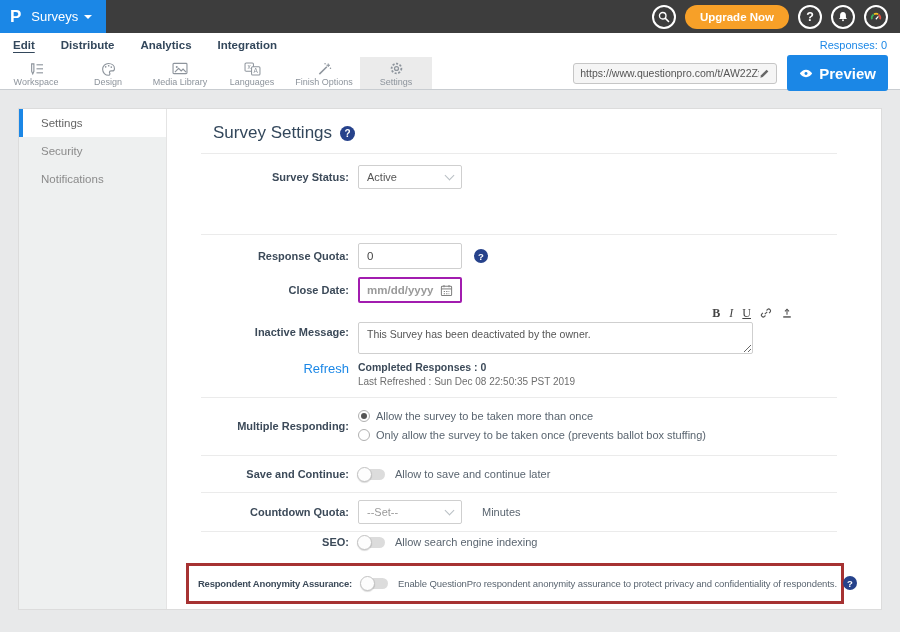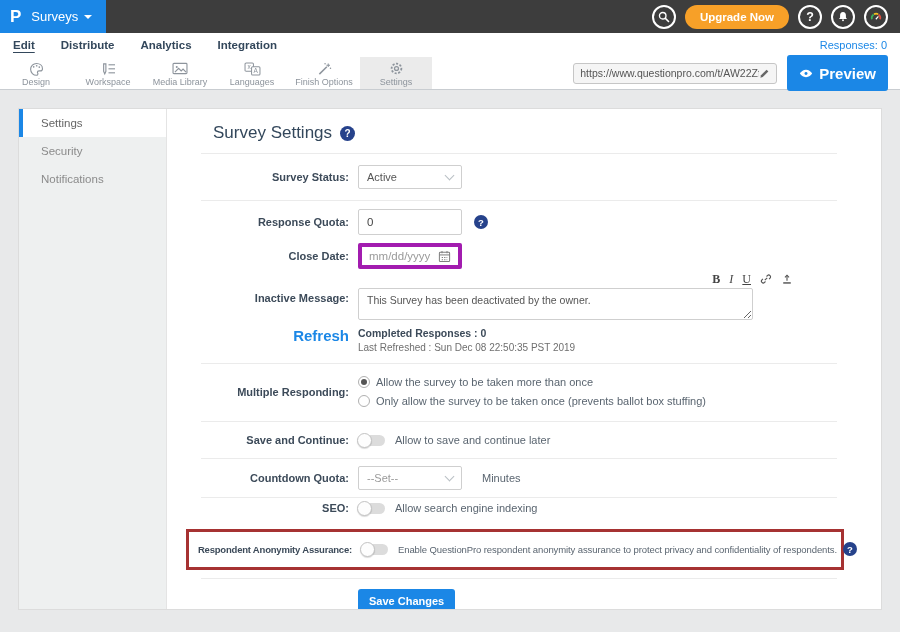--- a/index.html
+++ b/index.html
@@ -48,44 +48,44 @@
   .main { flex:1; padding:0 44px 0 34px; overflow:hidden; }
   .title-row { display:flex; align-items:center; gap:8px; padding:14px 0 10px 12px; }
   .page-title { font-size:17px; color:#33475b; }
   .qbadge { display:inline-flex; width:14px; height:14px; border-radius:50%; background:#26428b; color:#fff; font-size:9.5px; font-weight:bold; align-items:center; justify-content:center; flex-shrink:0; cursor:pointer; }
   .qbadge.lg { width:15px; height:15px; font-size:10px; }
   .frow { display:flex; align-items:center; border-top:1px solid #ebebeb; }
   .flabel { width:148px; text-align:right; font-size:11px; font-weight:bold; color:#3c4a59; margin-right:9px; flex-shrink:0; }
   .select-box { width:104px; height:24px; border:1px solid #cfcfcf; border-radius:2px; font-size:11px; color:#555; display:flex; align-items:center; justify-content:space-between; padding:0 8px; background:#fff; cursor:pointer; }
   .chev { width:7px; height:7px; border-right:1.5px solid #b9bfc4; border-bottom:1.5px solid #b9bfc4; transform:rotate(45deg); margin-top:-4px; flex-shrink:0; }
   .text-input { width:104px; height:26px; border:1px solid #cfcfcf; border-radius:2px; font-size:11.5px; color:#444; padding:0 8px; font-family:"Liberation Sans",sans-serif; }
-  .date-box { width:104px; height:26px; border:4px solid #a21caf; border-radius:2px; display:flex; align-items:center; justify-content:space-between; padding:0 7px; background:#fff; cursor:pointer; }
+  .date-box { width:104px; height:26px; border:2px solid #a21caf; border-radius:2px; display:flex; align-items:center; justify-content:space-between; padding:0 7px; background:#fff; cursor:pointer;font-weight:bold; }
   .date-ph { color:#9a9a9a; font-size:11.5px; }
   .muted { color:#9a9a9a; }
   textarea.inactive-msg { width:395px; height:32px; border:1px solid #cfcfcf; border-radius:2px; font-size:10.5px; color:#555; padding:5px 8px; font-family:"Liberation Sans",sans-serif; resize:both; }
   .editor-icons { width:435px; display:flex; justify-content:flex-end; align-items:center; gap:9px; margin-bottom:3px; font-family:"Liberation Serif", serif; font-size:12px; color:#444; }
   .ei { cursor:pointer; line-height:1; }
   .ei.b { font-weight:bold; } .ei.i { font-style:italic; } .ei.u { text-decoration:underline; }
-  .refresh-link { color:#1b87e6; font-weight:bold; font-size:15px; cursor:pointer; }
+  .refresh-link { color:#1b87e6; font-weight:normal; font-size:13px; cursor:pointer; }
   .completed { font-weight:bold; color:#3c4a59; font-size:10.5px; }
   .lastref { color:#6f6f6f; font-size:10px; margin-top:3px; }
   .radio { width:12px; height:12px; border:1px solid #b0b0b0; border-radius:50%; background:#fff; display:inline-flex; align-items:center; justify-content:center; flex-shrink:0; margin-right:6px; cursor:pointer; }
   .radio.checked::after { content:""; width:6px; height:6px; border-radius:50%; background:#555; }
   .radio-opt { display:flex; align-items:center; font-size:11px; color:#5a6570; }
   .toggle { width:27px; height:11px; background:#dcdcdc; border-radius:6px; position:relative; flex-shrink:0; cursor:pointer; margin-right:10px; }
   .toggle .knob { position:absolute; left:-1px; top:-2px; width:15px; height:15px; background:#fdfdfd; border:1px solid #c3c3c3; border-radius:50%; box-shadow:0 1px 1px rgba(0,0,0,.15); }
   .desc { font-size:11px; color:#5a6570; }
   .red-box { border:3px solid #a63232; margin:4px -7px 8px -15px; display:flex; align-items:center; padding:10px 8px 11px 5px; }
   .red-box .flabel { width:158px; font-size:9.5px; white-space:nowrap; letter-spacing:-.2px; }
   .red-box .desc { font-size:9.5px; letter-spacing:-.1px; white-space:nowrap; margin-right:6px; }
   .save-row { border-top:1px solid #ebebeb; margin-top:8px; padding:10px 0 0 157px; }
   .save-btn { background:#1b87e6; color:#fff; border:none; border-radius:3px; height:23px; padding:0 11px; font-size:11px; font-weight:bold; cursor:pointer; font-family:"Liberation Sans",sans-serif; }
   
   .row-status { padding:11px 0; }
-  .sec2 { border-top:1px solid #ebebeb; padding:8px 0 10px; }
+  .sec2 { border-top:1px solid #ebebeb; padding:8px 0 10px;margin-top:34px; }
   .sec2 .subrow { display:flex; align-items:center; }
   .gap8 { margin-top:8px; } .gap4 { margin-top:4px; } .gap5 { margin-top:5px; }
   .row-multi { padding:12px 0 14px; align-items:center; }
   .row-multi .flabel { padding-top:1px; }
   .radio-stack { display:flex; flex-direction:column; gap:7px; }
   .row-toggle { padding:12px 0; }
   .row-count { padding:7px 0; }
   .row-seo { padding:4px 0 11px; }
   .minutes { margin-left:20px; }
   .help-gap { margin-left:12px; }
@@ -133,39 +133,39 @@
   <a class="nav-item active">Edit</a>
   <a class="nav-item">Distribute</a>
   <a class="nav-item">Analytics</a>
   <a class="nav-item">Integration</a>
   <span class="responses">Responses: 0</span>
 </div>
 
 <div class="toolbar">
   <div class="tool-tab">
     <span class="tool-icon">
+      <svg viewBox="0 0 18 15" width="17" height="14" stroke="#8d949c" fill="none" stroke-width="1.2">
+        <path d="M3.8 2h2.4v8L5 12.8 3.8 10z"></path>
+        <line x1="9" y1="3" x2="16" y2="3"></line>
+          <line x1="9" y1="7.3" x2="16" y2="7.3"></line>
+          <line x1="9" y1="11.6" x2="16" y2="11.6"></line>
+      </svg>
+    </span>
+    <span class="tool-label">Workspace</span>
+  </div>
+  <div class="tool-tab">
+    <span class="tool-icon">
       <svg viewBox="0 0 16 15" width="15" height="14">
         <path d="M8 1.6a6.3 6.3 0 100 12.6c1.1 0 1.5-.7 1.5-1.4 0-.7-.5-1.1-.5-1.8 0-.9.7-1.5 1.7-1.5h1.4c1.4 0 2.3-1.1 2.3-2.4C14.4 3.8 11.5 1.6 8 1.6z" stroke="#8d949c" fill="none" stroke-width="1.2"></path>
         <circle cx="5" cy="5.2" r=".9" fill="#8d949c"></circle>
           <circle cx="8.2" cy="4" r=".9" fill="#8d949c"></circle>
           <circle cx="11" cy="5.4" r=".9" fill="#8d949c"></circle>
       </svg>
     </span>
     <span class="tool-label">Design</span>
-  </div>
-  <div class="tool-tab">
-    <span class="tool-icon">
-      <svg viewBox="0 0 18 15" width="17" height="14" stroke="#8d949c" fill="none" stroke-width="1.2">
-        <path d="M3.8 2h2.4v8L5 12.8 3.8 10z"></path>
-        <line x1="9" y1="3" x2="16" y2="3"></line>
-          <line x1="9" y1="7.3" x2="16" y2="7.3"></line>
-          <line x1="9" y1="11.6" x2="16" y2="11.6"></line>
-      </svg>
-    </span>
-    <span class="tool-label">Workspace</span>
   </div>
   <div class="tool-tab">
     <span class="tool-icon">
       <svg viewBox="0 0 17 14" width="16" height="13" stroke="#8d949c" fill="none" stroke-width="1.2">
         <rect x="1" y="1.5" width="15" height="11" rx="1"></rect>
         <circle cx="5" cy="5.3" r="1.1" fill="#8d949c" stroke="none"></circle>
         <path d="M3 10.8l4-4 2.8 2.8 2-2 3.2 3.2"></path>
       </svg>
     </span>
     <span class="tool-label">Media Library</span>

